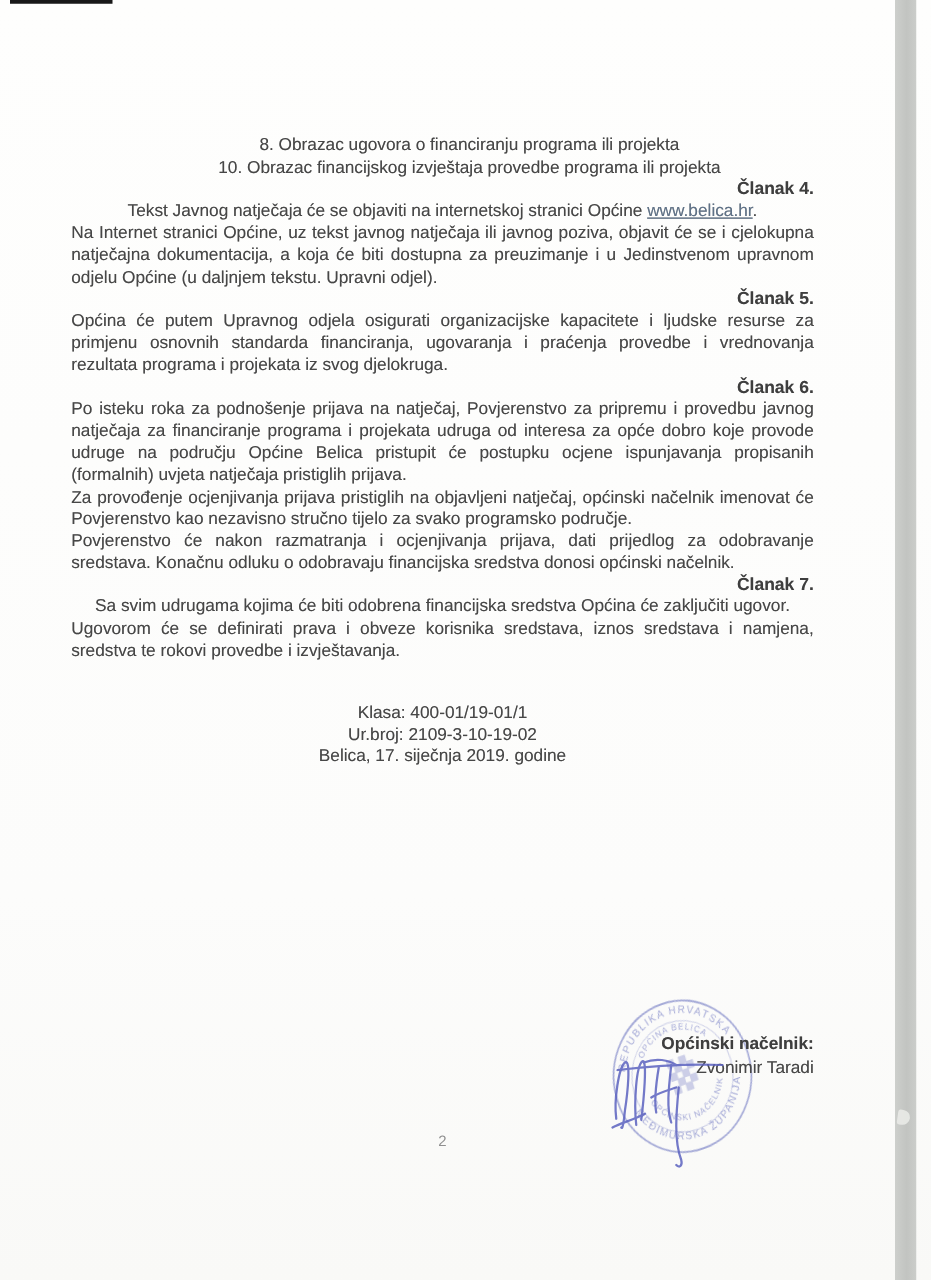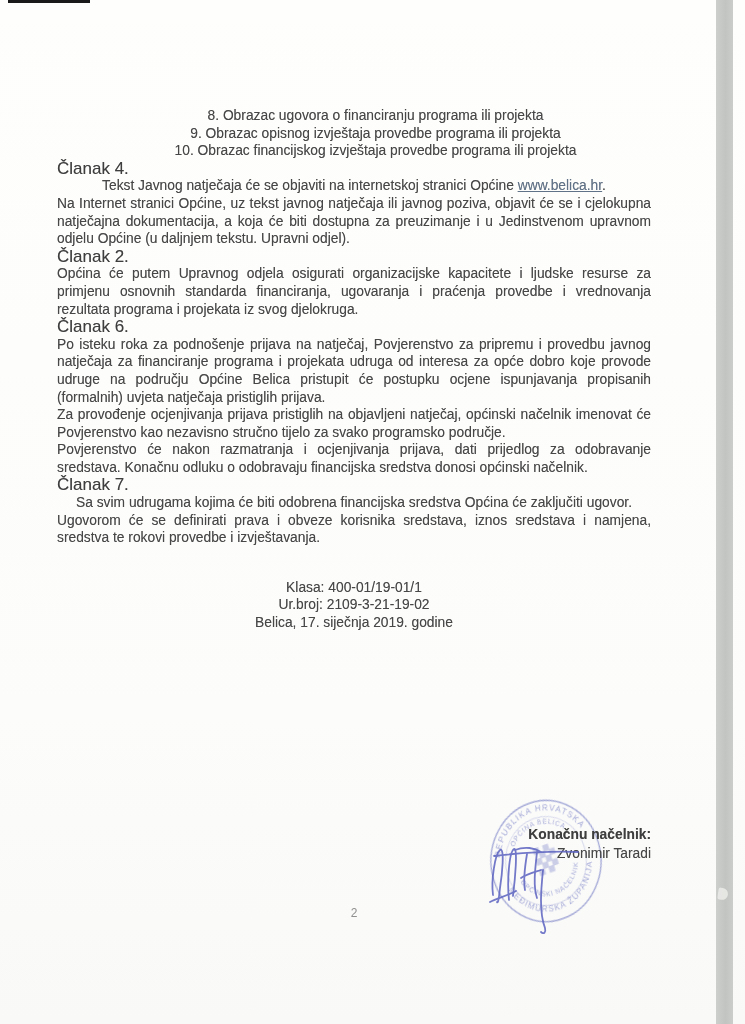--- a/index.html
+++ b/index.html
@@ -18,21 +18,21 @@
   .content{
     position:absolute;left:57px;top:107px;width:594px;
     font-size:13.8px;line-height:17.6px;
     text-shadow:0 0 .4px rgba(70,70,70,.45);
   }
   .content p{margin:0;text-align:justify;}
   .content .line{margin:0;text-align:center;}
   .list-block{padding-left:43px;}
   .u{text-decoration:underline;}
   .m18{margin-top:18px;}
-  h3.clanak{margin:0;font-size:17px;line-height:17.6px;text-align:left;font-weight:normal;color:#3e3e3e;}
+  h3.clanak{margin:0;font-size:14px;line-height:17.6px;text-align:right;font-weight:bold;color:#3e3e3e;}
   .mt27{margin-top:27px;} .mt18{margin-top:18px;} .mt24{margin-top:24px;}
   .mt17{margin-top:17px;} .mt30{margin-top:30px;} .mt32{margin-top:32px;}
   .weblink{color:#5f7288;text-decoration:underline;cursor:pointer;}
   .signature-block{
     position:absolute;top:826px;right:94px;text-align:right;z-index:4;
     font-size:13.8px;line-height:18.5px;text-shadow:0 0 .4px rgba(70,70,70,.45);
   }
   .signature-block .sig-title{font-weight:bold;color:#3e3e3e;}
   .stamp-svg{position:absolute;left:487px;top:797px;z-index:2;}
   .sig-svg{position:absolute;left:485px;top:840px;z-index:5;}
@@ -48,44 +48,43 @@
 
   <div class="scan-mark-top"></div>
   <div class="scan-strip">
     <div class="glint"></div>
   </div>
 
   <div class="content">
 
     <div class="list-block">
       <div class="line">8. Obrazac ugovora o financiranju programa ili projekta</div>
-      <div class="line">9. Obrazac opisnog izvještaja provedbe programa ili projekta</div>
       <div class="line">10. Obrazac financijskog izvještaja provedbe programa ili projekta</div>
     </div>
 
     <h3 class="clanak mt27">Članak 4.</h3>
     <p class="line"><span>Tekst Javnog natječaja će se objaviti na internetskoj stranici Općine </span><span class="weblink">www.belica.hr</span><span>.</span></p>
     <p>Na Internet stranici Općine, uz tekst javnog natječaja ili javnog poziva, objavit će se i cjelokupna natječajna dokumentacija, a koja će biti dostupna za preuzimanje i u Jedinstvenom upravnom odjelu Općine (u daljnjem tekstu. Upravni odjel).</p>
 
-    <h3 class="clanak mt18">Članak 2.</h3>
+    <h3 class="clanak mt18">Članak 5.</h3>
     <p>Općina će putem Upravnog odjela osigurati organizacijske kapacitete i ljudske resurse za primjenu osnovnih standarda financiranja, ugovaranja i praćenja provedbe i vrednovanja rezultata programa i projekata iz svog djelokruga.</p>
 
     <h3 class="clanak mt24">Članak 6.</h3>
     <p>Po isteku roka za podnošenje prijava na natječaj, Povjerenstvo za pripremu i provedbu javnog natječaja za financiranje programa i projekata udruga od interesa za opće dobro koje provode udruge na području Općine Belica pristupit će postupku ocjene ispunjavanja propisanih (formalnih) uvjeta natječaja pristiglih prijava.</p>
     <p>Za provođenje ocjenjivanja prijava pristiglih na objavljeni natječaj, općinski načelnik imenovat će Povjerenstvo kao nezavisno stručno tijelo za svako programsko područje.</p>
     <p>Povjerenstvo će nakon razmatranja i ocjenjivanja prijava, dati prijedlog za odobravanje sredstava. Konačnu odluku o odobravaju financijska sredstva donosi općinski načelnik.</p>
 
     <h3 class="clanak mt17">Članak 7.</h3>
     <p class="line">Sa svim udrugama kojima će biti odobrena financijska sredstva Općina će zaključiti ugovor.</p>
     <p>Ugovorom će se definirati prava i obveze korisnika sredstava, iznos sredstava i namjena, sredstva te rokovi provedbe i izvještavanja.</p>
 
 
     <div class="mt32">
       <div class="line">Klasa: 400-01/19-01/1</div>
-      <div class="line">Ur.broj: 2109-3-21-19-02</div>
+      <div class="line">Ur.broj: 2109-3-10-19-02</div>
       <div class="line">Belica,  17. siječnja 2019. godine</div>
     </div>
   </div>
 
   <svg class="stamp-svg" width="118" height="128" viewBox="0 0 118 128">
     <defs>
       <path id="arcTop" d="M -46,0 A 46,46 0 0 1 46,0"></path>
       <path id="arcBottom" d="M -46,0 A 46,46 0 0 0 46,0"></path>
       <path id="arcInnerTop" d="M -34,0 A 34,34 0 0 1 34,0"></path>
       <path id="arcInnerBottom" d="M -32,0 A 32,32 0 0 0 32,0"></path>
@@ -119,21 +118,21 @@
           <rect x="1" y="-4" width="5" height="5"></rect>
         <rect x="-4" y="1" width="5" height="5"></rect>
           <rect x="6" y="1" width="5" height="5"></rect>
         <rect x="-9" y="6" width="5" height="5"></rect>
           <rect x="1" y="6" width="5" height="5"></rect>
       </g>
     </g>
   </svg>
 
   <div class="signature-block">
-    <div class="sig-title">Konačnu načelnik:</div>
+    <div class="sig-title">Općinski načelnik:</div>
     <div>Zvonimir Taradi</div>
   </div>
 
   <svg class="sig-svg" width="100" height="100" viewBox="0 0 100 100">
     <g fill="none" stroke="#5c63c0" stroke-width="1.8" stroke-linecap="round" stroke-linejoin="round" opacity="0.85">
       <path d="M9,16 C35,13 70,11 93,12"></path>
       <path d="M8,55 C6,40 10,14 15,10 C20,7 17,35 15,48 C14,58 13,64 12,62"></path>
       <path d="M24,60 C22,42 24,12 29,9 C33,7 30,40 28,56"></path>
       <path d="M5,62 C12,58 22,56 31,51"></path>
       <path d="M30,10 C40,6 50,8 56,12"></path>

